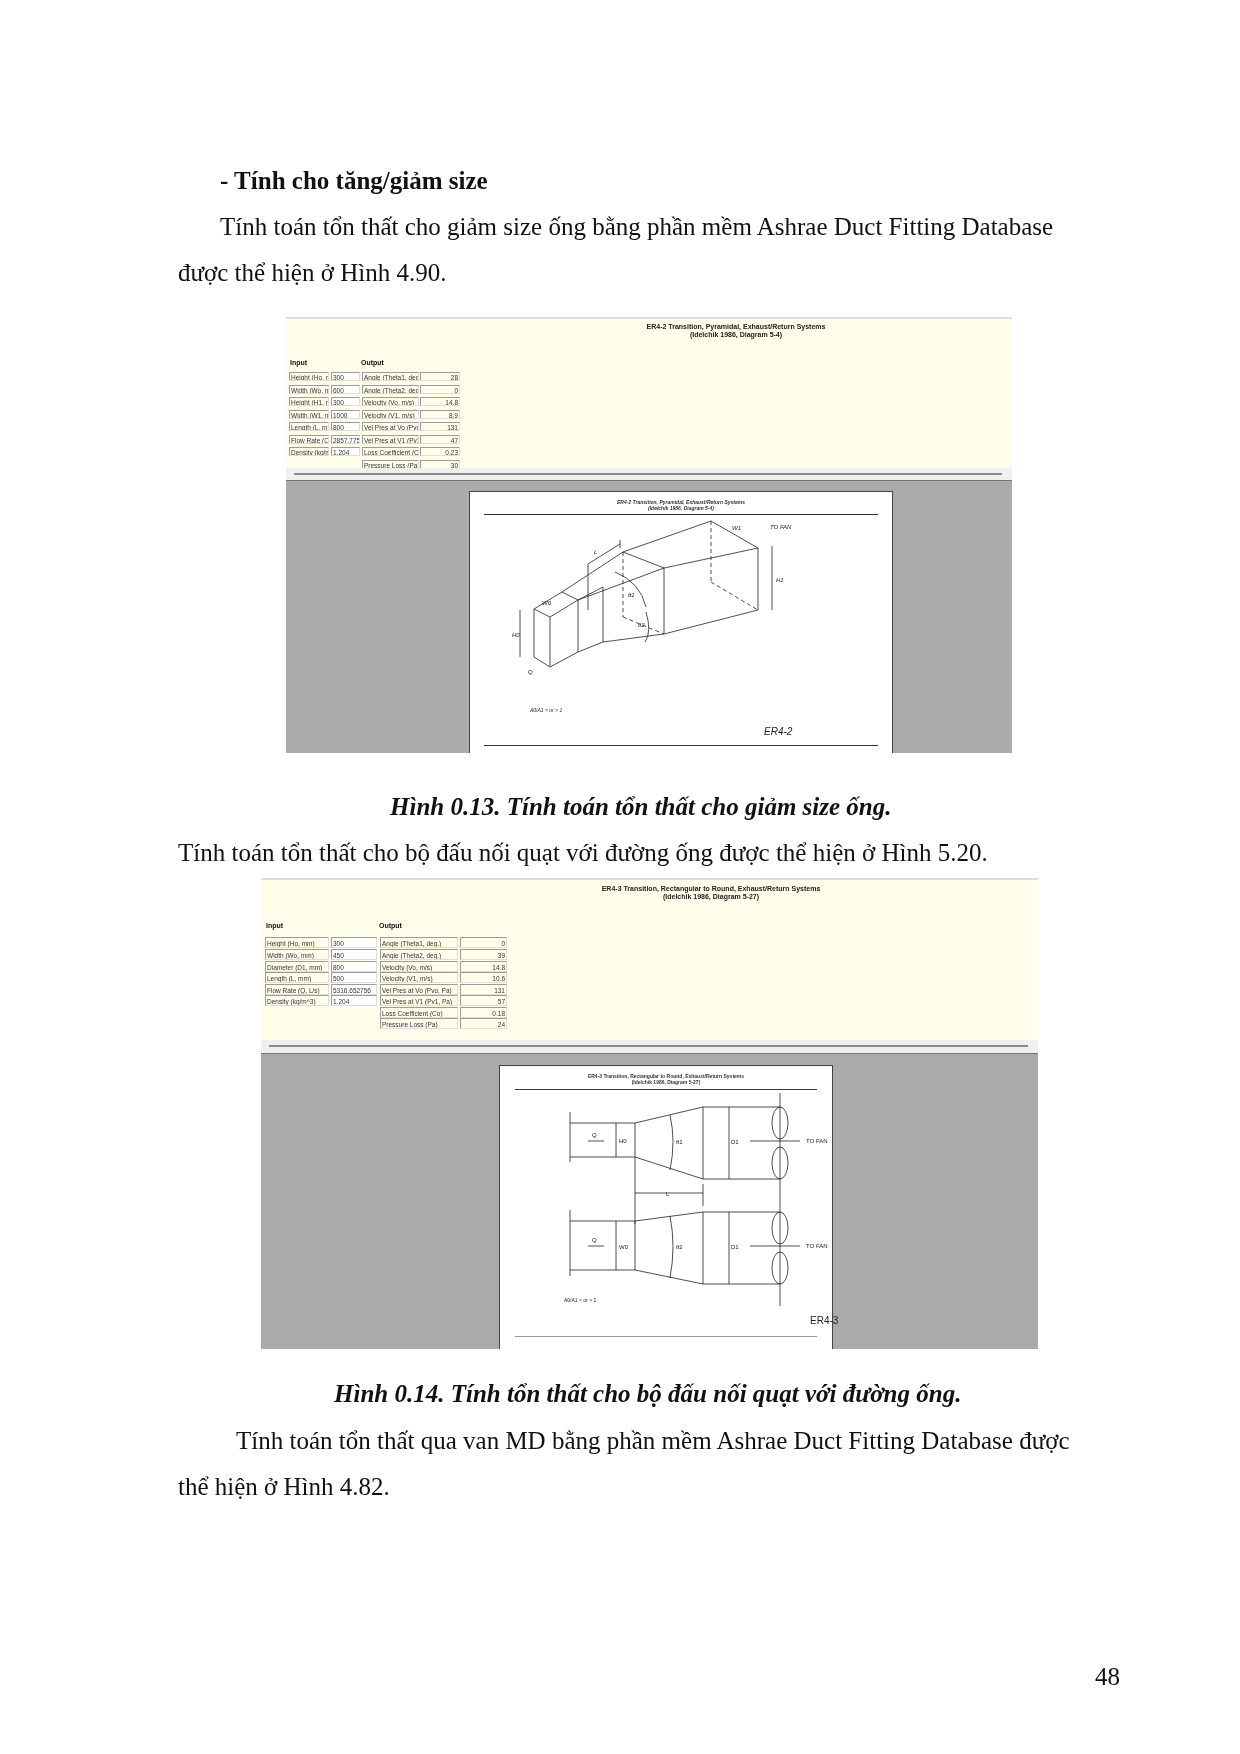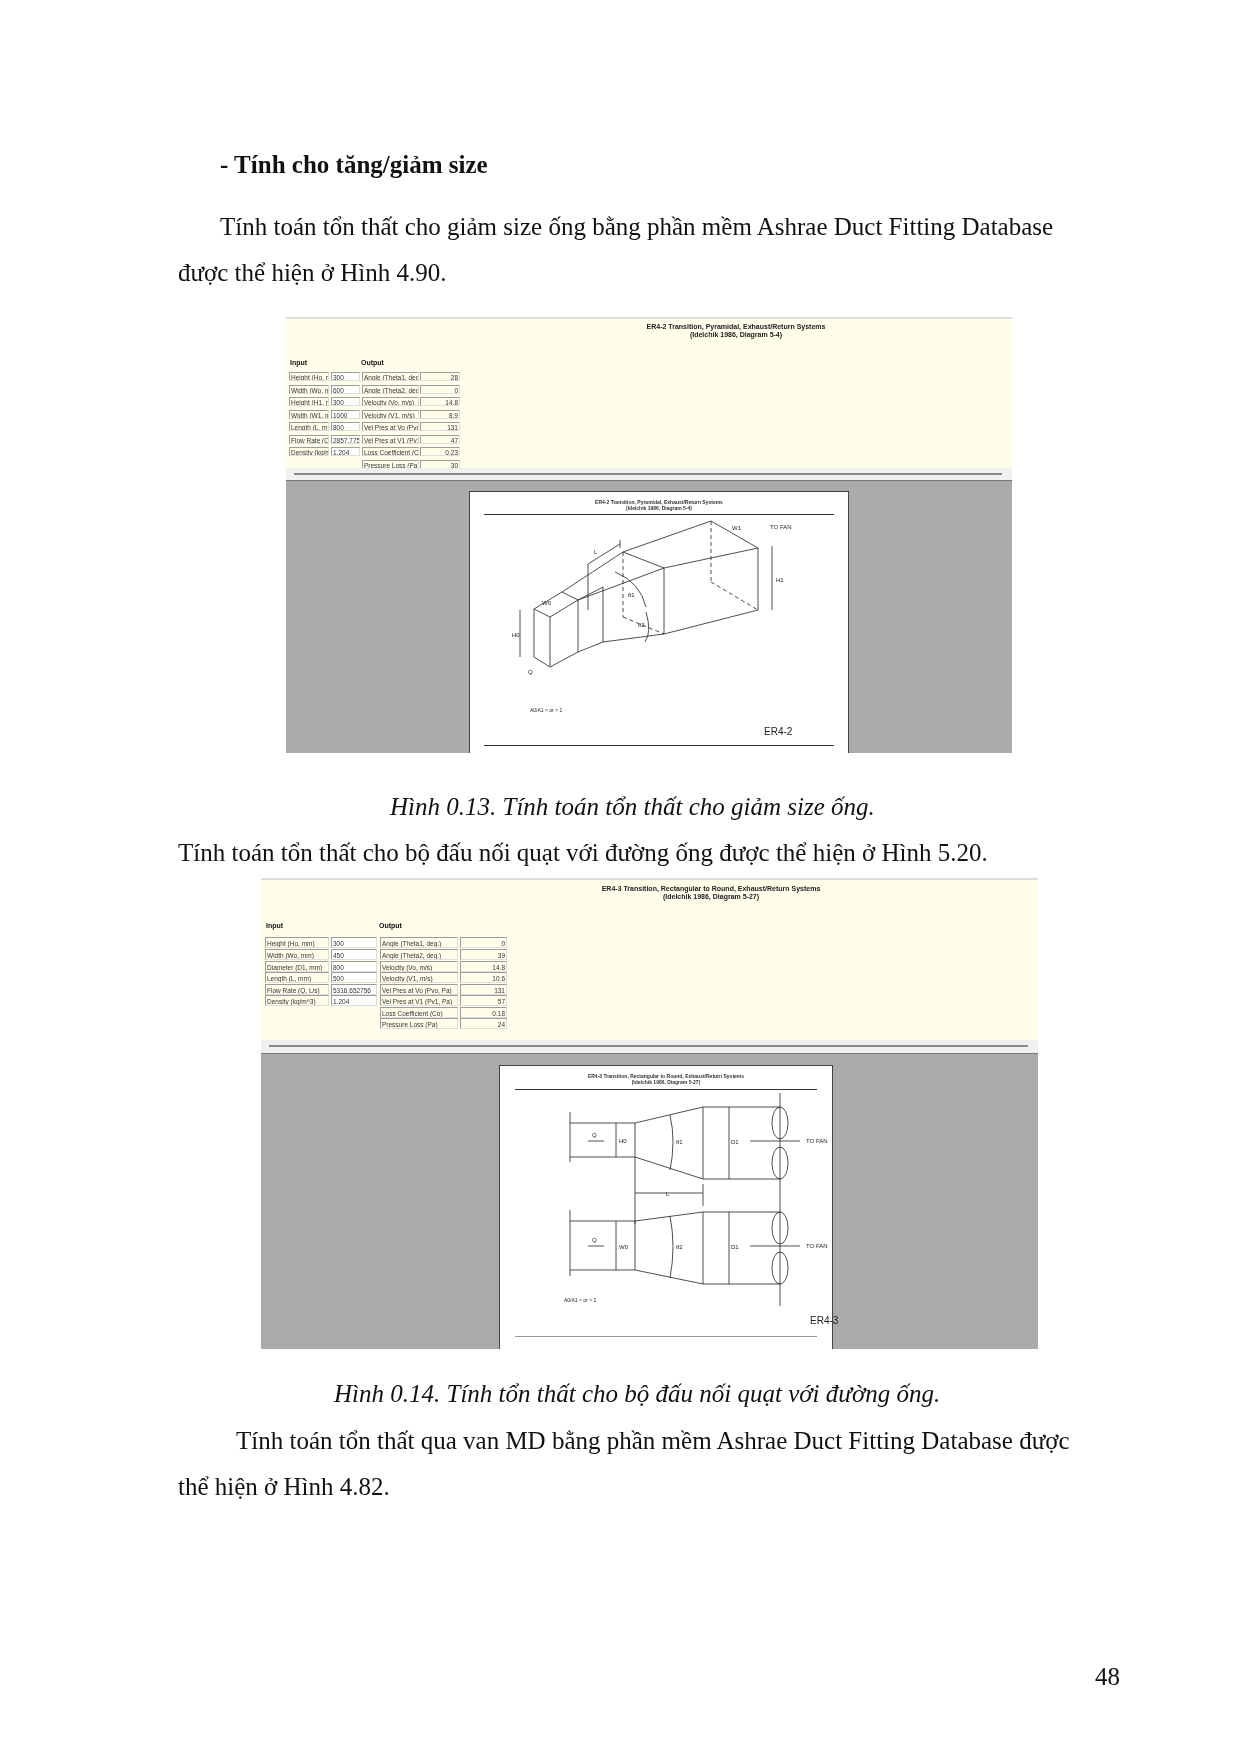--- a/index.html
+++ b/index.html
@@ -1,21 +1,21 @@
 <!DOCTYPE html>
 <html><head>
 <meta charset="utf-8">
 <style>
   html, body { margin:0; padding:0; }
   body { width:1240px; height:1754px; background:#ffffff; position:relative; overflow:hidden;
          font-family:"Liberation Serif", "DejaVu Serif", serif; color:#111; }
   .abs { position:absolute; }
   .txt { font-size:25px; line-height:30px; white-space:nowrap; }
-  .heading { font-weight:bold; }
-  .caption { font-style:italic; }
+  .heading { font-weight:bold;margin-top:16px; }
+  .caption { font-style:italic;font-weight:bold; }
 
   
   .fig { position:absolute; background:#ababab; overflow:hidden; }
   .fig .top { position:absolute; left:0; right:0; top:0; background:#fffeea; border-top:2px solid #ddd; }
   .fig .divider { position:absolute; left:0; right:0; background:#f0f0f0; }
   .fig .divider .line { position:absolute; left:8px; right:10px; top:5px; height:2px; background:#8a8a8a; }
   .fig .gray-edge { position:absolute; left:0; right:0; height:1px; background:#777; }
   .apptitle { position:absolute; text-align:center; font-family:"Liberation Sans", sans-serif;
               font-size:7px; line-height:8px; font-weight:bold; color:#222; }
   .sect { position:absolute; font-family:"Liberation Sans", sans-serif; font-size:7px; font-weight:bold; color:#111; }
@@ -78,21 +78,21 @@
     <div class="cell lbl" style="left:76px; top:128px; width:57px;">Loss Coefficient (Co)</div>
     <div class="cell out" style="left:134px; top:128px; width:40px;">0.23</div>
     <div class="cell lbl" style="left:76px; top:141px; width:57px;">Pressure Loss (Pa)</div>
     <div class="cell out" style="left:134px; top:141px; width:40px;">30</div>
   </div>
   <div class="divider" style="top:151px; height:12px;">
       <div class="line"></div>
     </div>
   <div class="gray-edge" style="top:163px;"></div>
 
-  <div class="paper" style="left:183px; top:174px; width:380px; height:270px;">
+  <div class="paper" style="left:183px; top:174px; width:424px; height:270px;font-style:italic;">
     <div class="ptitle" style="top:7px;">
       <div>ER4-2  Transition, Pyramidal, Exhaust/Return Systems</div>
       <div>(Idelchik 1986, Diagram 5-4)</div>
     </div>
     <div class="rule" style="left:14px; right:14px; top:22px;"></div>
     <svg width="380" height="270" viewBox="0 0 380 270">
       <g stroke="#222" stroke-width="0.8" fill="none">
 
         <polyline points="80,125 108,108 108,160 80,175 80,125"></polyline>
         <line x1="80" y1="125" x2="64" y2="117"></line>

